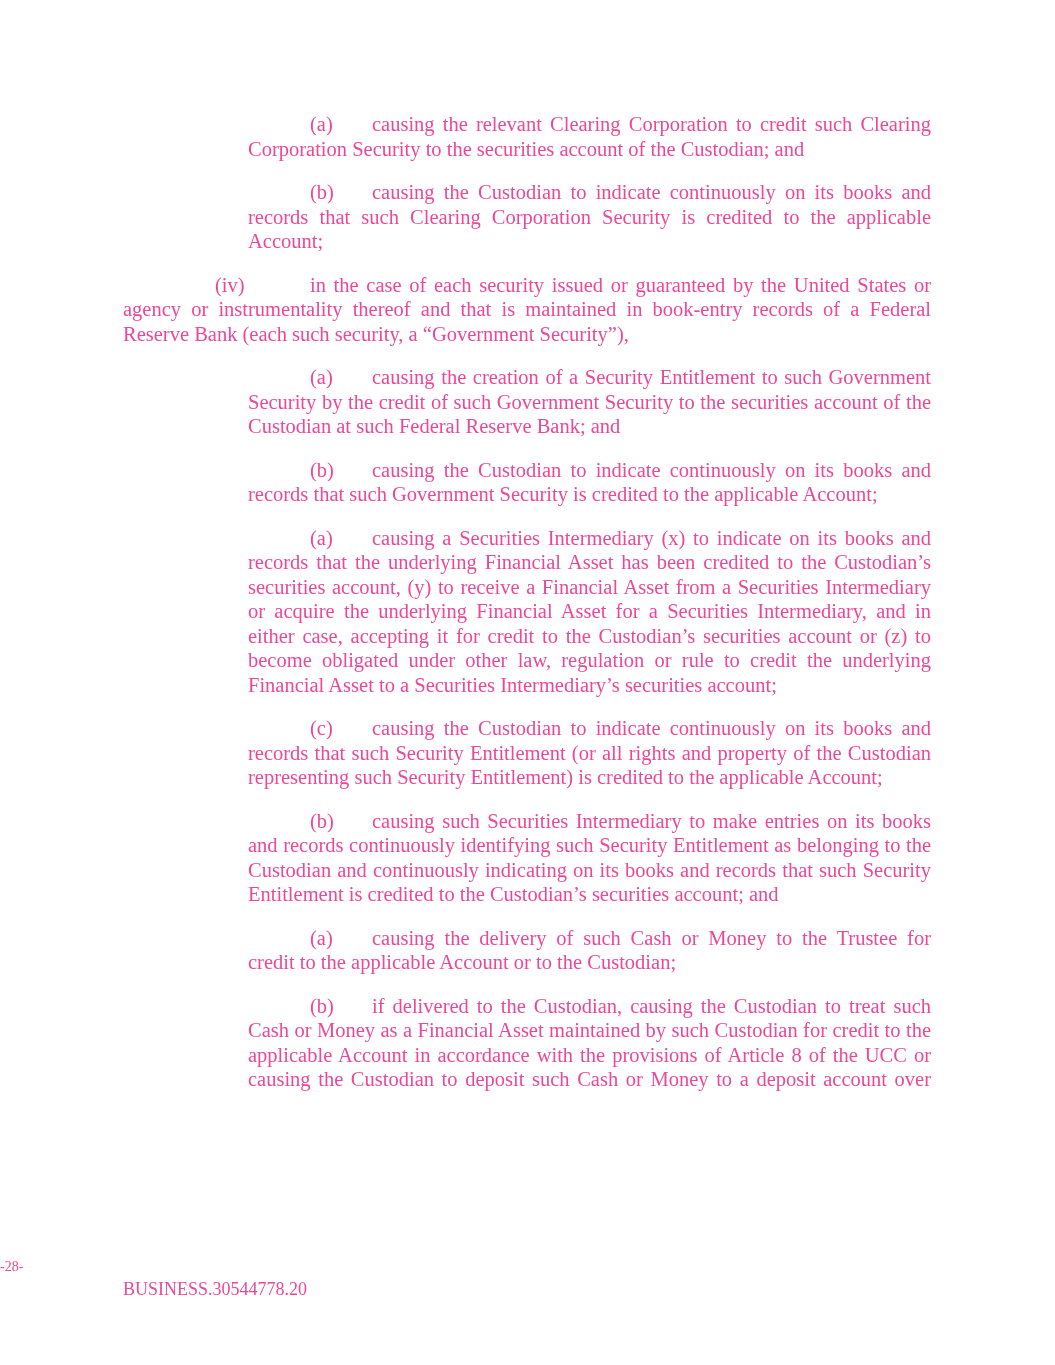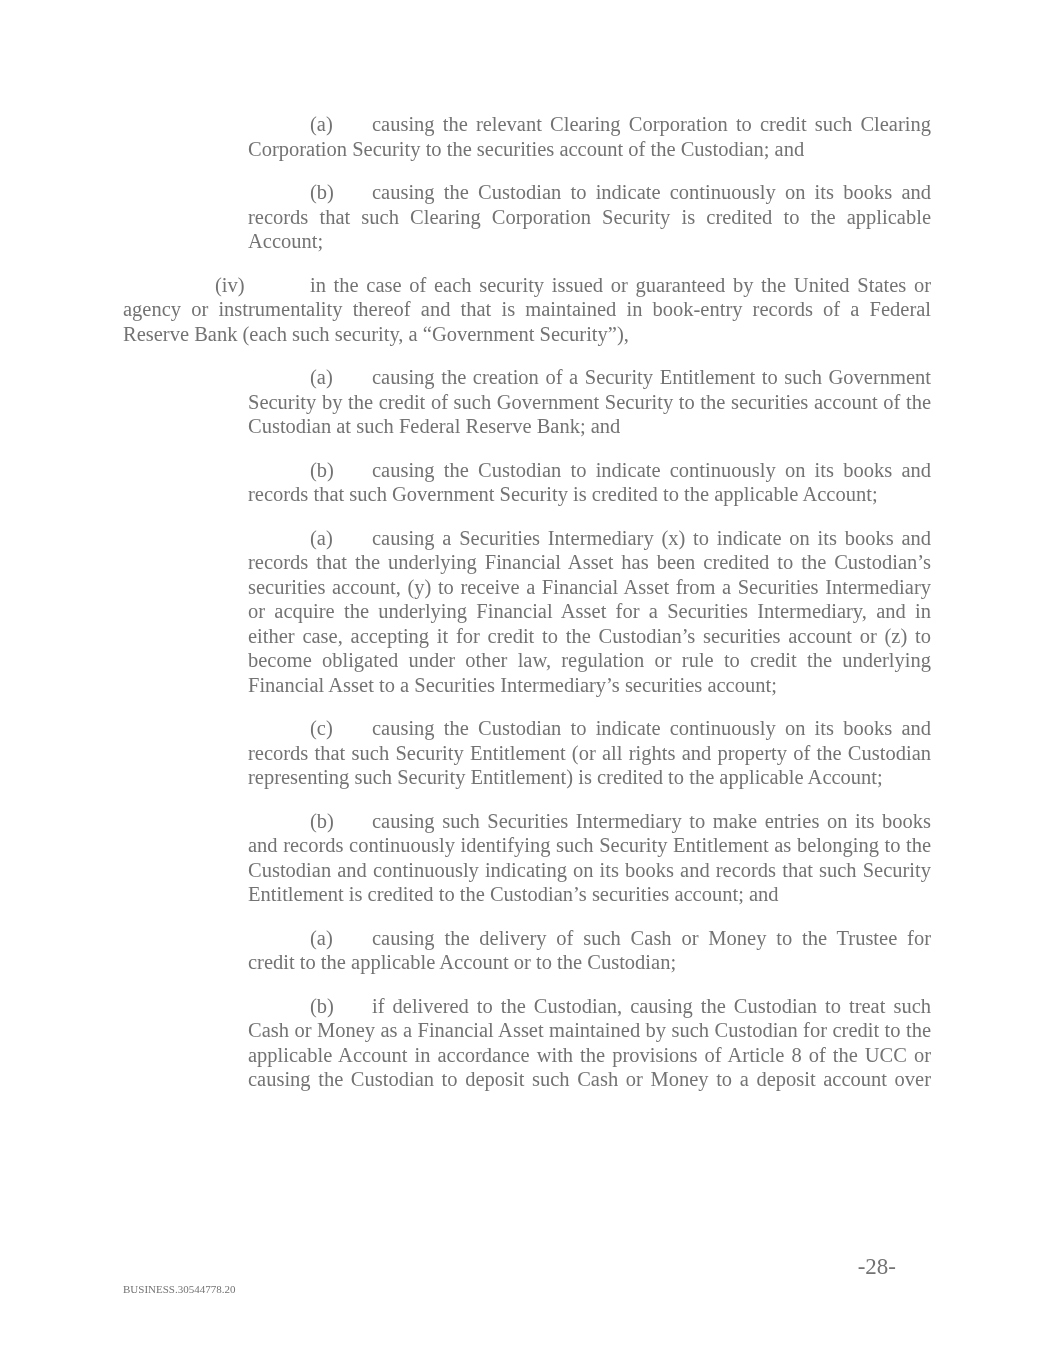--- a/index.html
+++ b/index.html
@@ -6,21 +6,21 @@
     margin: 0;
     padding: 0;
     background: #ffffff;
   }
   .page {
     position: relative;
     width: 1055px;
     height: 1365px;
     background: #ffffff;
     font-family: "Liberation Serif", serif;
-    color: #737373;
+    color: #ec4899;
     overflow: hidden;
   }
   .content {
     position: absolute;
     left: 123px;
     top: 112px;
     width: 808px;
     font-size: 20.5px;
     line-height: 24.5px;
   }
@@ -49,29 +49,29 @@
   }
   
   p.cont {
     text-align-last: justify;
   }
   .pageno {
     position: absolute;
     top: 1256px;
     left: 0;
     width: 896px;
-    text-align: right;
-    font-size: 23px;
+    text-align: left;
+    font-size: 14px;
     line-height: 22px;
   }
   .docid {
     position: absolute;
     top: 1281px;
     left: 123px;
-    font-size: 11px;
+    font-size: 18px;
     line-height: 16px;
   }
 </style>
 </head>
 <body>
 
 <div class="page">
   <div class="content" id="clauses">
       <p class="sub"><span class="label">(a)</span><span>causing the relevant Clearing Corporation to credit such Clearing Corporation Security to the securities account of the Custodian; and</span></p>
       <p class="sub"><span class="label">(b)</span><span>causing the Custodian to indicate continuously on its books and records that such Clearing Corporation Security is credited to the applicable Account;</span></p>

